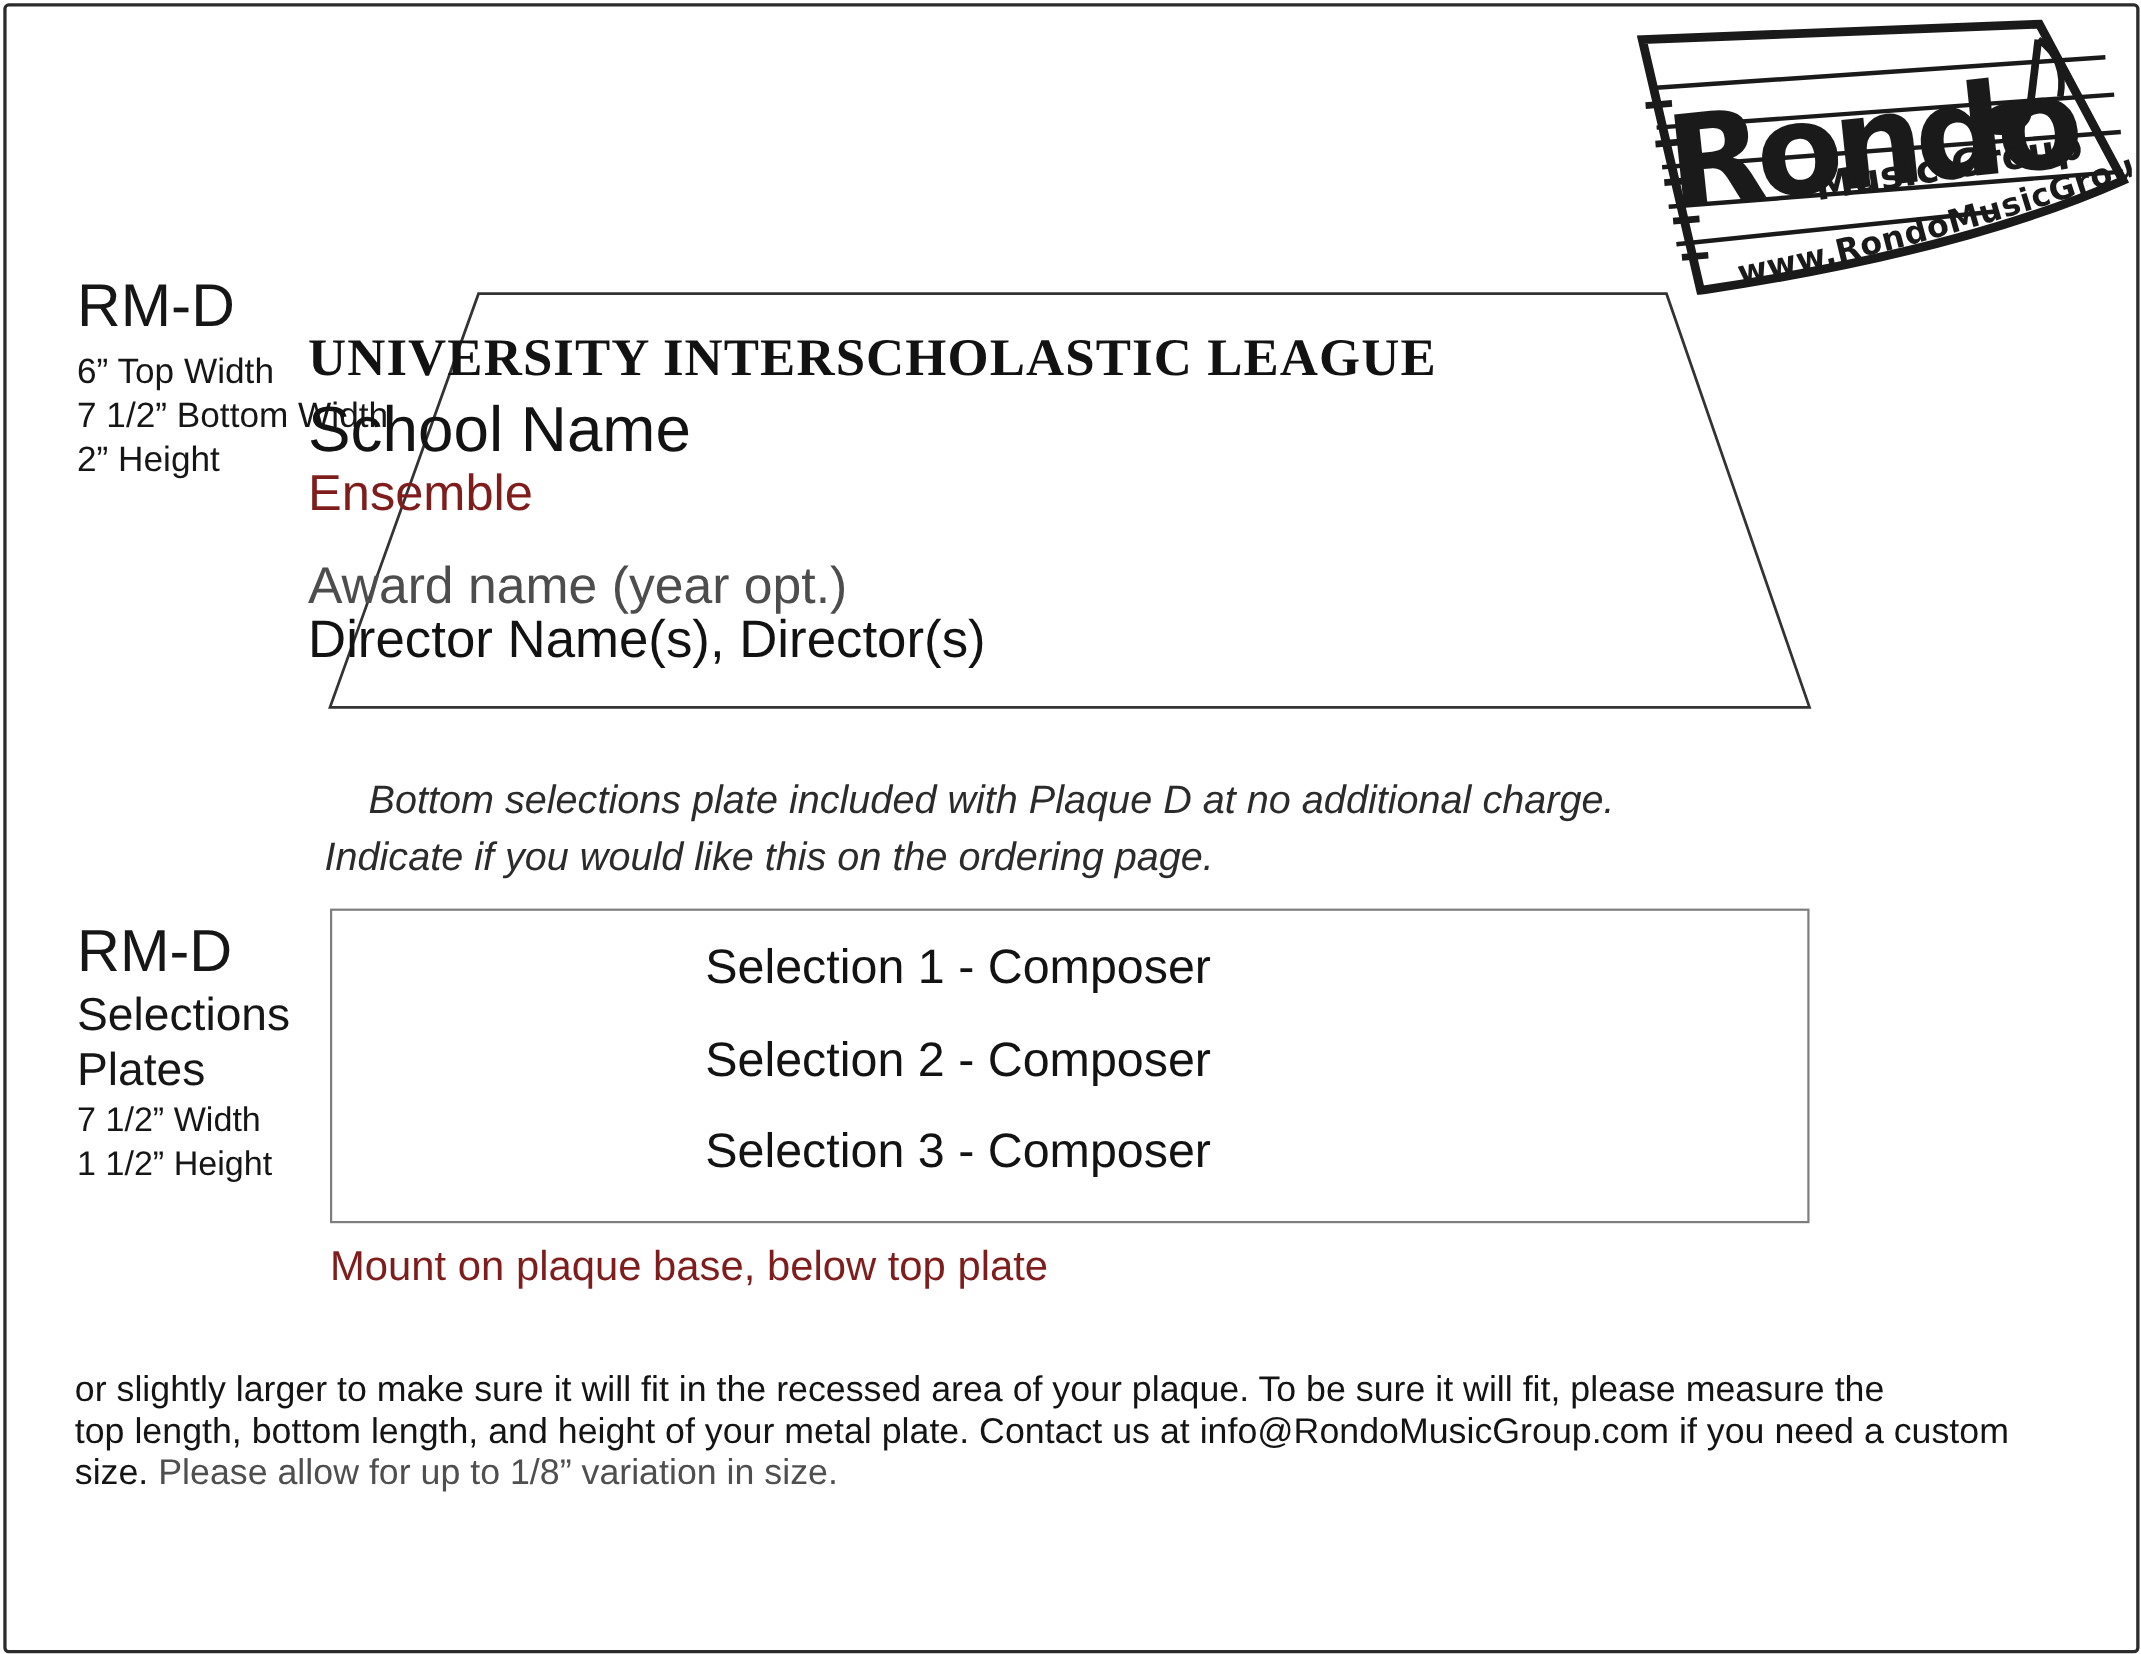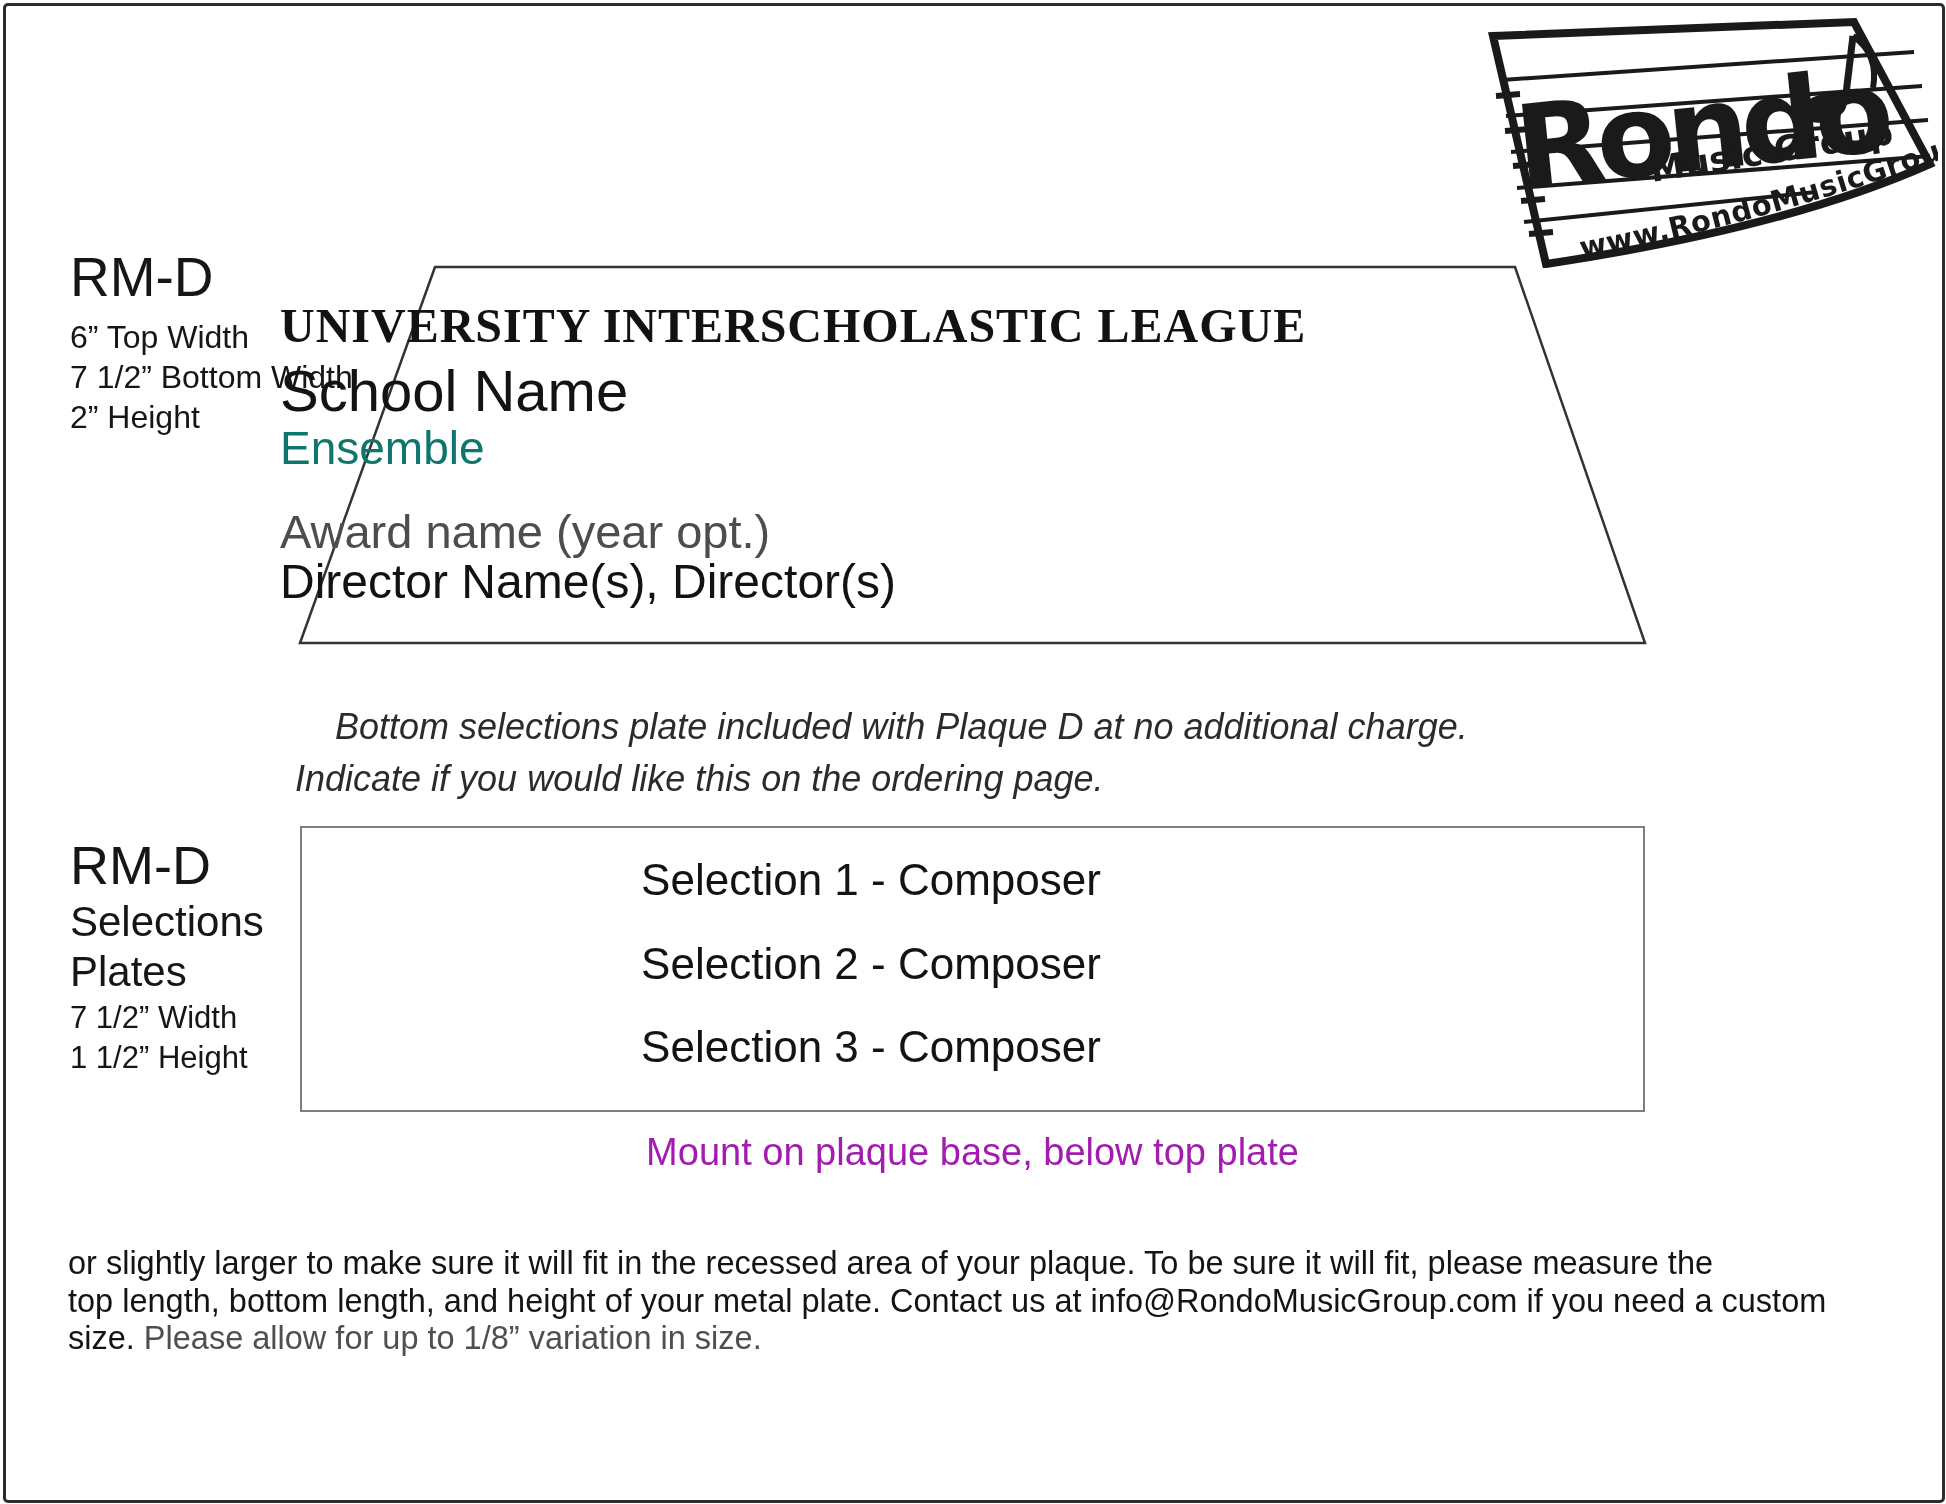--- a/index.html
+++ b/index.html
@@ -12,32 +12,32 @@
     left:3px;top:3px;width:1936px;height:1494px;
     border:3px solid #2c2c2c;border-radius:5px;
   }
   
   .model-big{font-size:55px;line-height:1;color:#161616;white-space:nowrap;}
   .dim-lines{font-size:32px;line-height:40px;color:#161616;white-space:nowrap;}
   
   .plate-line{left:280px;width:1390px;text-align:left;white-space:nowrap;line-height:1;}
   .uil{font-family:"Liberation Serif","DejaVu Serif",serif;font-weight:bold;font-size:48px;letter-spacing:1px;color:#121212;}
   .school{font-size:58px;color:#131313;}
-  .ensemble{font-size:46px;color:#0f766e;}
+  .ensemble{font-size:46px;color:#7f1d1d;}
   .award{font-size:47px;color:#4d4d4d;}
   .director{font-size:48px;color:#121212;}
   
   .note-line{font-style:italic;font-size:36px;line-height:1.1;color:#2b2b2b;white-space:nowrap;}
   
   .sel-big{font-size:54px;line-height:1;color:#161616;white-space:nowrap;}
   .sel-mid{font-size:42px;line-height:1;color:#161616;white-space:nowrap;}
   
   .sel-box{left:300px;top:826px;width:1345px;height:286px;border:2px solid #7e7e7e;background:#fff;box-sizing:border-box;}
   .sel-row{left:300px;width:1142px;text-align:center;font-size:44px;line-height:1;color:#131313;white-space:nowrap;}
-  .mount-caption{left:300px;width:1345px;text-align:center;font-size:38px;line-height:1;color:#a21caf;white-space:nowrap;}
+  .mount-caption{left:300px;width:1345px;text-align:left;font-size:38px;line-height:1;color:#7f1d1d;white-space:nowrap;}
   
   .footer{left:68px;top:1245px;font-size:32.5px;line-height:37.5px;color:#141414;white-space:nowrap;}
   .footer .gray{color:#4f4f4f;}
   
   .logo-svg{left:1486px;top:16px;width:452px;height:252px;}
   .logo-ink{fill:#1a1a1a;}
   .logo-stroke{stroke:#1a1a1a;fill:none;}
   .logo-brand{font-family:"DejaVu Sans",sans-serif;font-weight:bold;font-size:115px;letter-spacing:-8px;fill:#1a1a1a;}
   .logo-sub{font-family:"DejaVu Sans",sans-serif;font-weight:bold;font-size:35px;letter-spacing:0px;fill:#1a1a1a;}
   .logo-web{font-family:"DejaVu Sans",sans-serif;font-weight:600;font-size:29px;letter-spacing:0.5px;fill:#1a1a1a;}

